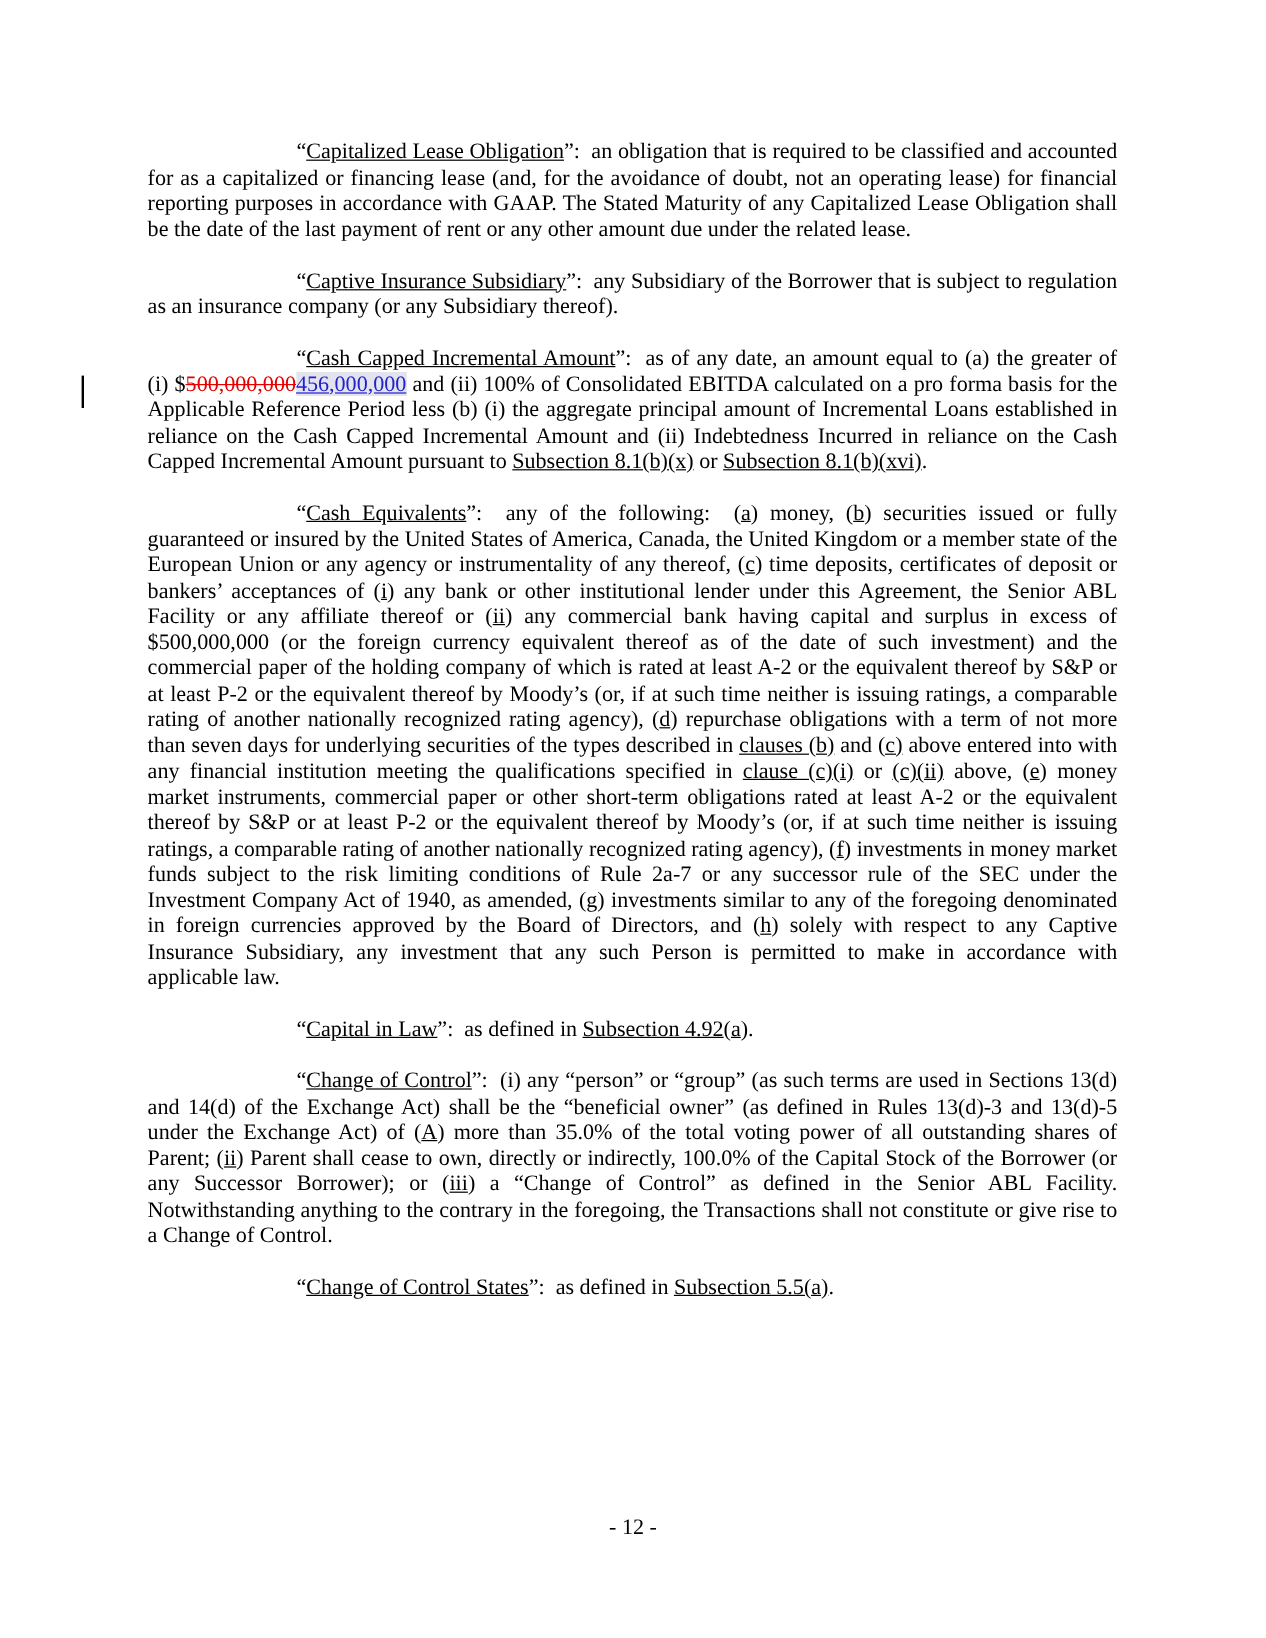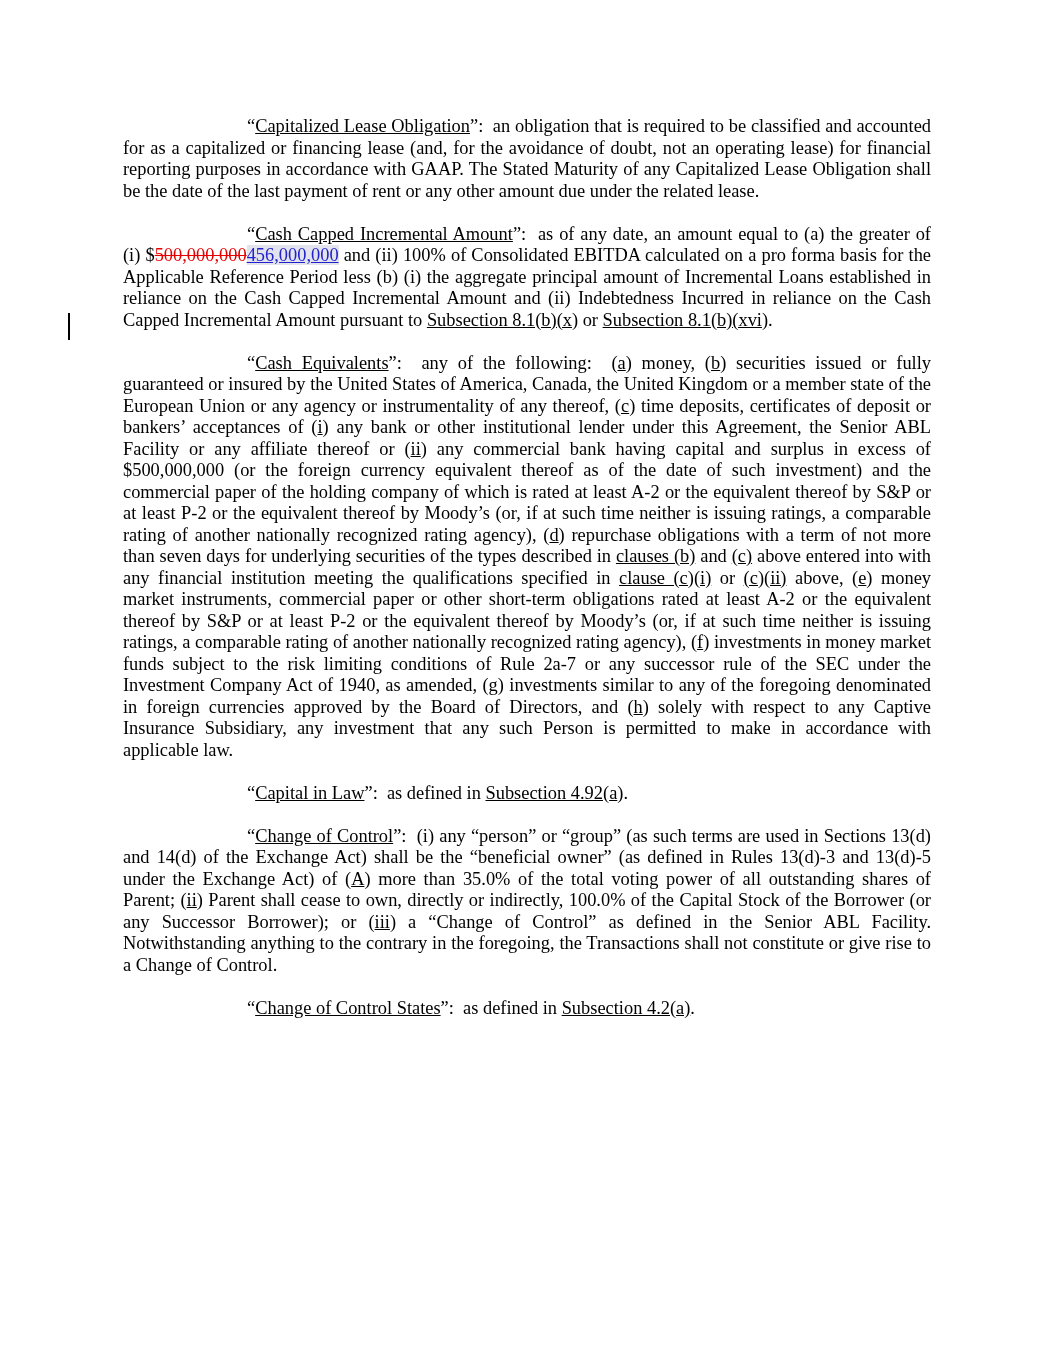--- a/index.html
+++ b/index.html
@@ -55,21 +55,23 @@
 </style>
 </head>
 <body>
 
 <div class="page">
 
   <div class="change-bar"></div>
 
   <div class="content">
     <p class="para"><span class="run run-n">“</span><span class="run run-u">Capitalized Lease Obligation</span><span class="run run-n">”:&nbsp; an obligation that is required to be classified and accounted for as a capitalized or financing lease (and, for the avoidance of doubt, not an operating lease) for financial reporting purposes in accordance with GAAP. The Stated Maturity of any Capitalized Lease Obligation shall be the date of the last payment of rent or any other amount due under the related lease.</span></p>
+    <p class="para"><span class="run run-n">“</span><span class="run run-u">Captive Insurance Subsidiary</span><span class="run run-n">”:&nbsp; any Subsidiary of the Borrower that is subject to regulation as an insurance company (or any Subsidiary thereof).</span></p>
     <p class="para"><span class="run run-n">“</span><span class="run run-u">Cash Capped Incremental Amount</span><span class="run run-n">”:&nbsp; as of any date, an amount equal to (a) the greater of (i) $</span><span class="run run-del">500,000,000</span><span class="run run-ins">456,000,000</span><span class="run run-n"> and (ii) 100% of Consolidated EBITDA calculated on a pro forma basis for the Applicable Reference Period less (b) (i) the aggregate principal amount of Incremental Loans established in reliance on the Cash Capped Incremental Amount and (ii) Indebtedness Incurred in reliance on the Cash Capped Incremental Amount pursuant to </span><span class="run run-u">Subsection 8.1(b)(x)</span><span class="run run-n"> or </span><span class="run run-u">Subsection 8.1(b)(xvi)</span><span class="run run-n">.</span></p>
     <p class="para"><span class="run run-n">“</span><span class="run run-u">Cash Equivalents</span><span class="run run-n">”:&nbsp; any of the following:&nbsp; (</span><span class="run run-u">a</span><span class="run run-n">) money, (</span><span class="run run-u">b</span><span class="run run-n">) securities issued or fully guaranteed or insured by the United States of America, Canada, the United Kingdom or a member state of the European Union or any agency or instrumentality of any thereof, (</span><span class="run run-u">c</span><span class="run run-n">) time deposits, certificates of deposit or bankers’ acceptances of (</span><span class="run run-u">i</span><span class="run run-n">) any bank or other institutional lender under this Agreement, the Senior ABL Facility or any affiliate thereof or (</span><span class="run run-u">ii</span><span class="run run-n">) any commercial bank having capital and surplus in excess of $500,000,000 (or the foreign currency equivalent thereof as of the date of such investment) and the commercial paper of the holding company of which is rated at least A-2 or the equivalent thereof by S&amp;P or at least P-2 or the equivalent thereof by Moody’s (or, if at such time neither is issuing ratings, a comparable rating of another nationally recognized rating agency), (</span><span class="run run-u">d</span><span class="run run-n">) repurchase obligations with a term of not more than seven days for underlying securities of the types described in </span><span class="run run-u">clauses (b)</span><span class="run run-n"> and </span><span class="run run-u">(c)</span><span class="run run-n"> above entered into with any financial institution meeting the qualifications specified in </span><span class="run run-u">clause (c)(i)</span><span class="run run-n"> or </span><span class="run run-u">(c)(ii)</span><span class="run run-n"> above, (</span><span class="run run-u">e</span><span class="run run-n">) money market instruments, commercial paper or other short-term obligations rated at least A-2 or the equivalent thereof by S&amp;P or at least P-2 or the equivalent thereof by Moody’s (or, if at such time neither is issuing ratings, a comparable rating of another nationally recognized rating agency), (</span><span class="run run-u">f</span><span class="run run-n">) investments in money market funds subject to the risk limiting conditions of Rule 2a-7 or any successor rule of the SEC under the Investment Company Act of 1940, as amended, (</span><span class="run run-u">g</span><span class="run run-n">) investments similar to any of the foregoing denominated in foreign currencies approved by the Board of Directors, and (</span><span class="run run-u">h</span><span class="run run-n">) solely with respect to any Captive Insurance Subsidiary, any investment that any such Person is permitted to make in accordance with applicable law.</span></p>
     <p class="para"><span class="run run-n">“</span><span class="run run-u">Capital in Law</span><span class="run run-n">”:&nbsp; as defined in </span><span class="run run-u">Subsection 4.92</span><span class="run run-n">(</span><span class="run run-u">a</span><span class="run run-n">).</span></p>
     <p class="para"><span class="run run-n">“</span><span class="run run-u">Change of Control</span><span class="run run-n">”:&nbsp; (i) any “person” or “group” (as such terms are used in Sections 13(d) and 14(d) of the Exchange Act) shall be the “beneficial owner” (as defined in Rules 13(d)-3 and 13(d)-5 under the Exchange Act) of (</span><span class="run run-u">A</span><span class="run run-n">) more than 35.0% of the total voting power of all outstanding shares of Parent; (</span><span class="run run-u">ii</span><span class="run run-n">) Parent shall cease to own, directly or indirectly, 100.0% of the Capital Stock of the Borrower (or any Successor Borrower); or (</span><span class="run run-u">iii</span><span class="run run-n">) a “Change of Control” as defined in the Senior ABL Facility. Notwithstanding anything to the contrary in the foregoing, the Transactions shall not constitute or give rise to a Change of Control.</span></p>
-    <p class="para"><span class="run run-n">“</span><span class="run run-u">Change of Control States</span><span class="run run-n">”:&nbsp; as defined in </span><span class="run run-u">Subsection 4.2(a)</span><span class="run run-n">.</span></p>
+    <p class="para"><span class="run run-n">“</span><span class="run run-u">Change of Control States</span><span class="run run-n">”:&nbsp; as defined in </span><span class="run run-u">Subsection 5.5(a)</span><span class="run run-n">.</span></p>
   </div>
 
+  <div class="page-footer">- 12 -</div>
 
 </div>
 
 </body></html>

